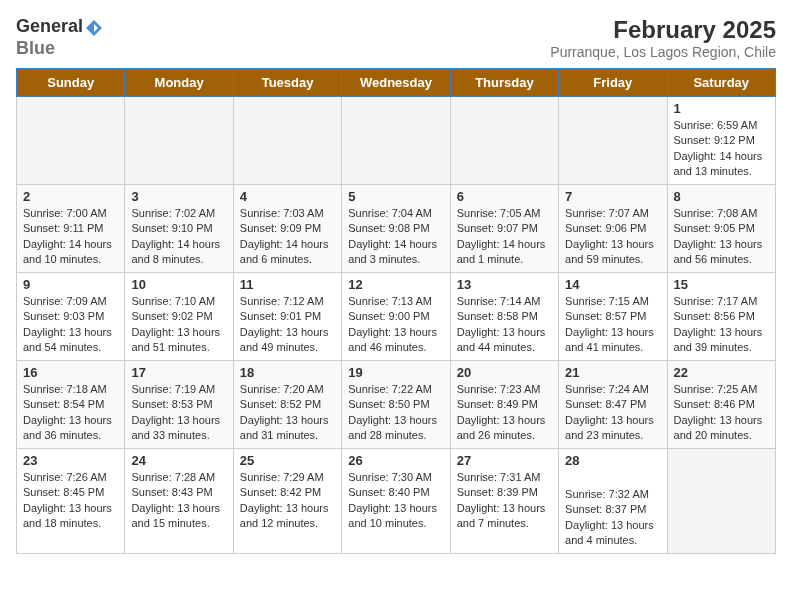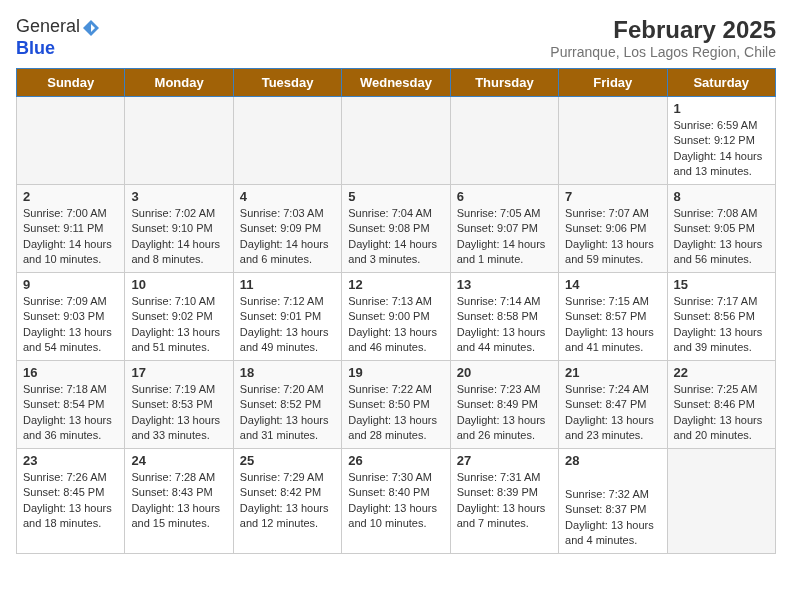--- a/index.html
+++ b/index.html
@@ -74,25 +74,25 @@
     .week-row td {
       height: 88px;
     }
   </style>
 </head>
 <body>
 
 <div class="header-area">
   <div class="logo">
     <div>
-      <span style="font-size:18px;font-weight:normal;color:#333;">General</span><svg width="20" height="20" viewBox="0 0 20 20" style="display:inline-block;vertical-align:middle;margin:0 1px;">
+      <span style="font-size:18px;font-weight:bold;color:#333;">General</span><svg width="20" height="20" viewBox="0 0 20 20" style="display:inline-block;vertical-align:middle;margin:0 1px;">
         <polygon points="10,2 18,10 10,18 2,10" fill="#4a90d9"></polygon>
         <polygon points="10,6 14,10 10,14" fill="#fff"></polygon>
       </svg><br>
-      <span style="font-size:18px;font-weight:bold;color:#1d4ed8;">Blue</span>
+      <span style="font-size:18px;font-weight:bold;color:#737373;">Blue</span>
     </div>
   </div>
   <div class="title-area">
     <div class="month-year">February 2025</div>
     <div class="location">Purranque, Los Lagos Region, Chile</div>
   </div>
 </div>
 
 <table class="calendar">
   <thead>

